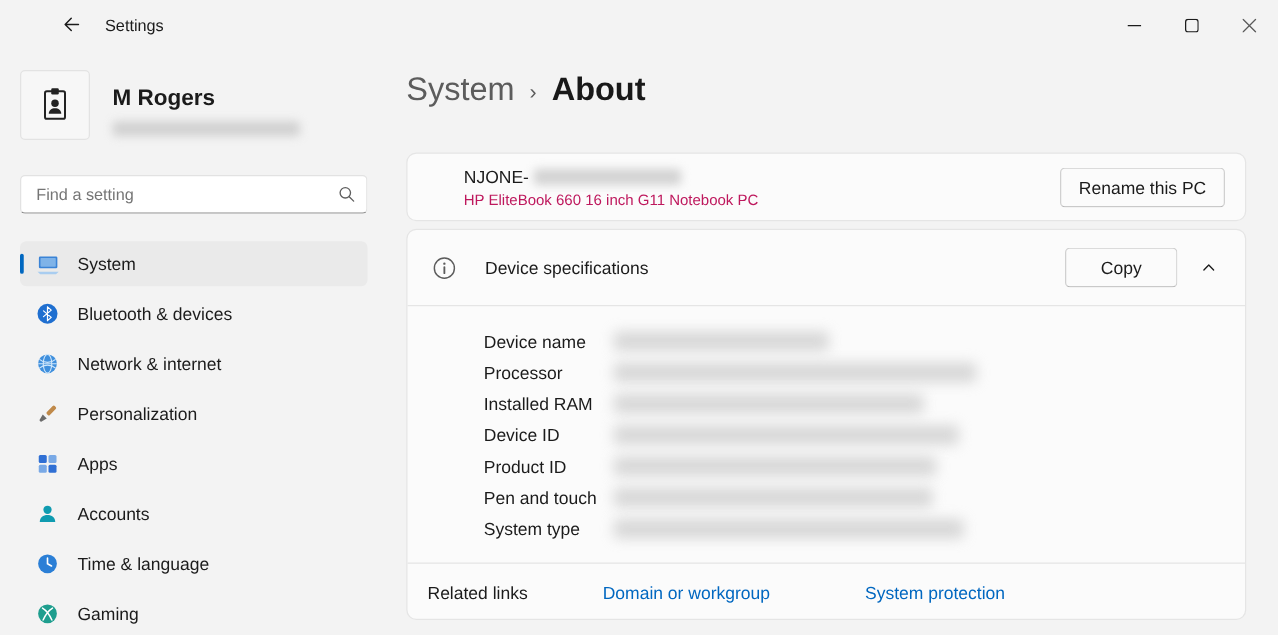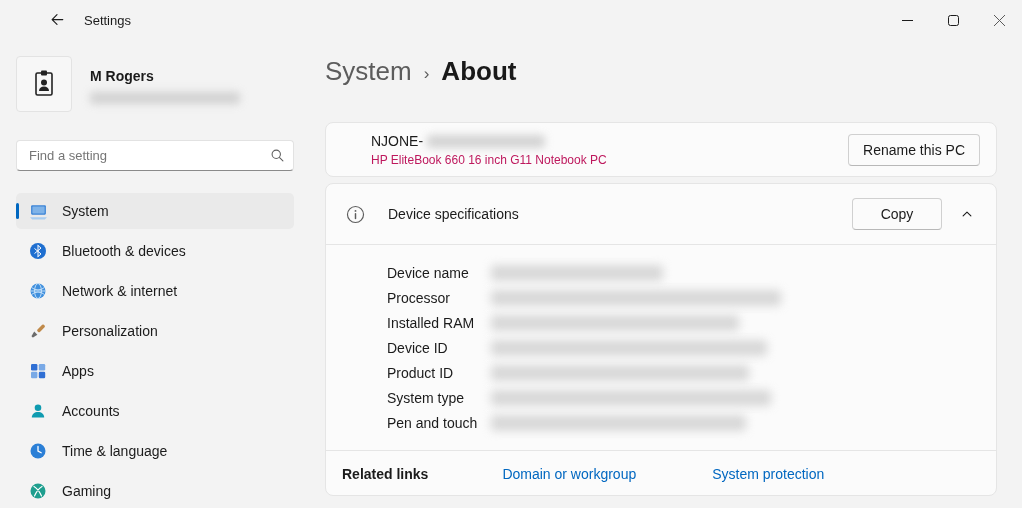--- a/index.html
+++ b/index.html
@@ -15,21 +15,21 @@
   .back-btn { width:34px; height:30px; margin-left:12px; display:flex; align-items:center; justify-content:center; border-radius:4px; cursor:pointer; }
   .app-title { margin-left:10px; font-size:13px; }
   .win-controls { position:absolute; right:0; top:0; height:40px; display:flex; }
   .win-btn { width:46px; height:40px; display:flex; align-items:center; justify-content:center; cursor:pointer; color:#1b1b1b; }
 
   
   .sidebar { position:absolute; top:40px; left:0; width:310px; bottom:0; padding:0 16px; }
   .user-block { display:flex; align-items:flex-start; margin-top:16px; }
   .avatar { width:56px; height:56px; background:#f7f7f7; border:1px solid #e3e3e3; border-radius:4px; display:flex; align-items:center; justify-content:center; }
   .user-info { margin-left:18px; padding-top:12px; }
-  .user-name { font-size:14px; font-weight:700; }
+  .user-name { font-size:18px; font-weight:700; }
   .blur-bar { display:inline-block; background:#c9c9c9; border-radius:3px; filter:blur(4px); opacity:.8; vertical-align:middle; }
   .user-blur { width:150px; height:12px; margin-top:8px; display:block; }
 
   .search-box { margin-top:28px; height:31px; background:#ffffff; border:1px solid #e2e2e2; border-bottom:1px solid #8a8a8a; border-radius:4px; display:flex; align-items:center; padding:0 8px 0 12px; }
   .search-box input { flex:1; border:none; outline:none; font-size:13px; color:#5f5f5f; background:transparent; font-family:inherit; }
 
   .nav { margin-top:22px; }
   .nav-item { position:relative; height:36px; margin-bottom:4px; display:flex; align-items:center; border-radius:5px; padding-left:12px; cursor:pointer; }
   .nav-item.selected { background:#eaeaea; }
   .nav-item.selected::before { content:""; position:absolute; left:0; top:10px; width:3px; height:16px; border-radius:2px; background:#0067c0; }
@@ -56,21 +56,21 @@
   .specs-title { margin-left:23px; font-size:14px; }
   .specs-header .btn { margin-left:auto; width:90px; }
   .chevron-btn { width:34px; height:32px; margin-left:8px; display:flex; align-items:center; justify-content:center; background:transparent; border:none; cursor:pointer; }
   .divider { height:1px; background:#e5e5e5; }
   .specs-body { height:205px; padding:15px 0 0 61px; }
   .spec-row { height:25px; display:flex; align-items:center; }
   .spec-label { width:104px; font-size:14px; }
   .spec-blur { height:16px; filter:blur(5px); opacity:.7; }
 
   .related-row { height:45px; display:flex; align-items:center; padding-left:16px; }
-  .related-label { font-weight:700; font-size:14px; margin-right:26px; }
+  .related-label { font-weight:400; font-size:14px; margin-right:12px; }
   .rel-link { color:#0067c0; font-size:14px; text-decoration:none; cursor:pointer; margin-right:28px;margin-left:48px; }
   .highlight-box { border:4px solid #e9a23c; border-radius:8px; padding:6px 11px; margin-right:0; }
   .highlight-box .rel-link { margin-right:0; }
 </style>
 </head>
 <body>
 
 <div class="titlebar">
   <div class="back-btn">
     <svg width="16" height="16" viewBox="0 0 18 18">
@@ -264,26 +264,26 @@
       </div>
       <div class="spec-row">
         <span class="spec-label">Device ID</span>
         <span class="blur-bar spec-blur" style="width:276px"></span>
       </div>
       <div class="spec-row">
         <span class="spec-label">Product ID</span>
         <span class="blur-bar spec-blur" style="width:258px"></span>
       </div>
       <div class="spec-row">
+        <span class="spec-label">Pen and touch</span>
+        <span class="blur-bar spec-blur" style="width:255px"></span>
+      </div>
+      <div class="spec-row">
         <span class="spec-label">System type</span>
         <span class="blur-bar spec-blur" style="width:280px"></span>
-      </div>
-      <div class="spec-row">
-        <span class="spec-label">Pen and touch</span>
-        <span class="blur-bar spec-blur" style="width:255px"></span>
       </div>
     </div>
 
     <div class="divider"></div>
 
     <div class="related-row">
       <span class="related-label">Related links</span>
       <a class="rel-link">Domain or workgroup</a>
       <a class="rel-link">System protection</a>
     </div>

